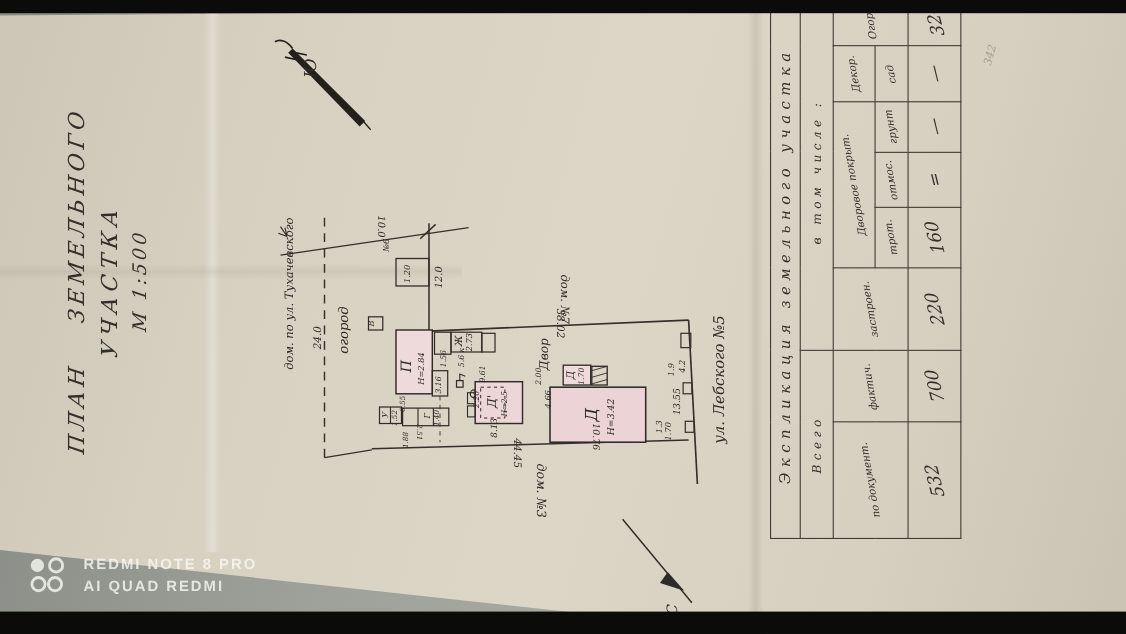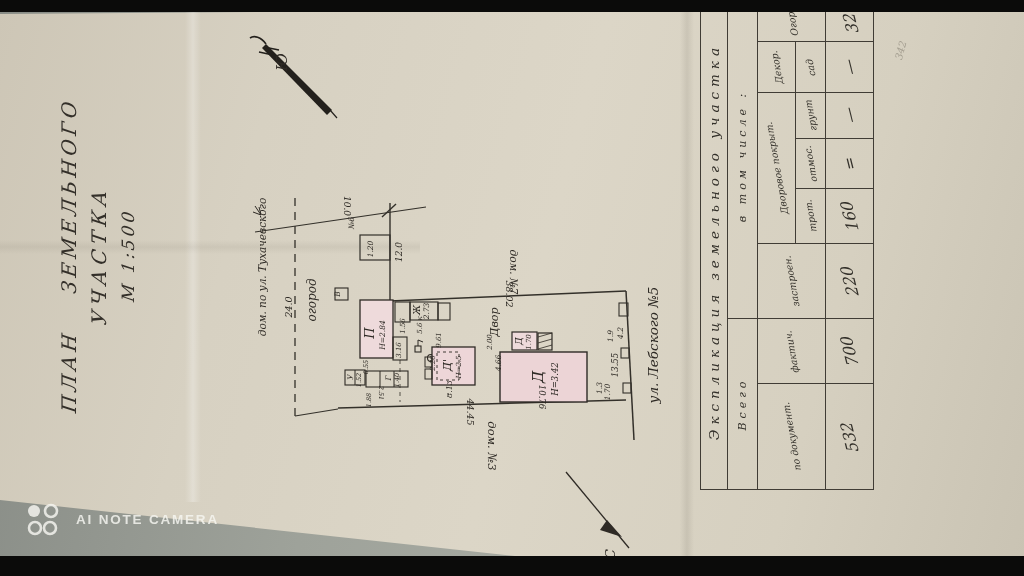--- a/index.html
+++ b/index.html
@@ -239,19 +239,20 @@
   <div class="rot pencil">342</div>
 
   <div class="wm">
     <svg width="36" height="34" viewBox="0 0 36 34">
       <circle cx="8" cy="8" r="6" fill="rgba(246,246,241,.82)"></circle>
       <circle cx="25" cy="8" r="6" fill="none" stroke="rgba(246,246,241,.82)" stroke-width="2.6"></circle>
       <circle cx="9" cy="25" r="6" fill="none" stroke="rgba(246,246,241,.82)" stroke-width="2.6"></circle>
       <circle cx="24" cy="25" r="6" fill="none" stroke="rgba(246,246,241,.82)" stroke-width="2.6"></circle>
     </svg>
     <div class="wm-text">
-      <div>AI NOTE CAMERA</div>
+      <div>REDMI NOTE 8 PRO</div>
+      <div>AI QUAD REDMI</div>
     </div>
   </div>
 
   <div class="bar bar-top"></div>
   <div class="bar bar-bottom"></div>
 </div>
 
 </body></html>

